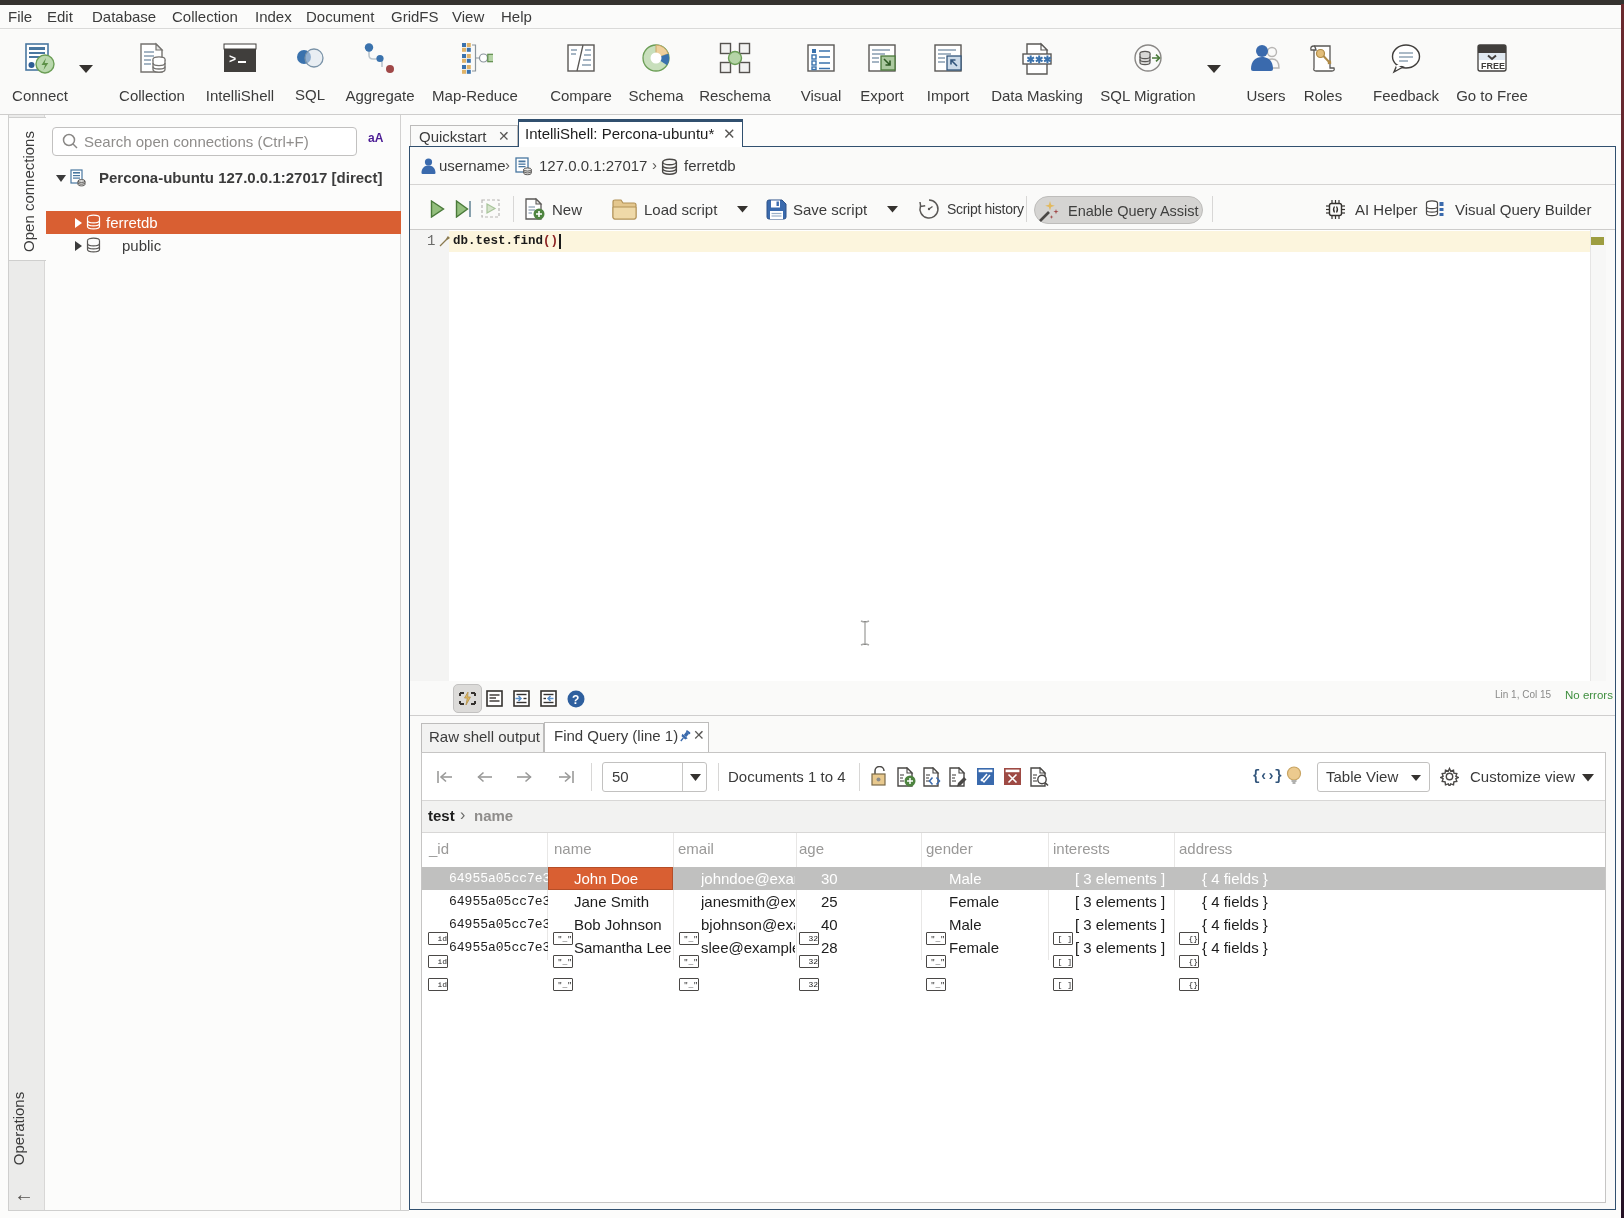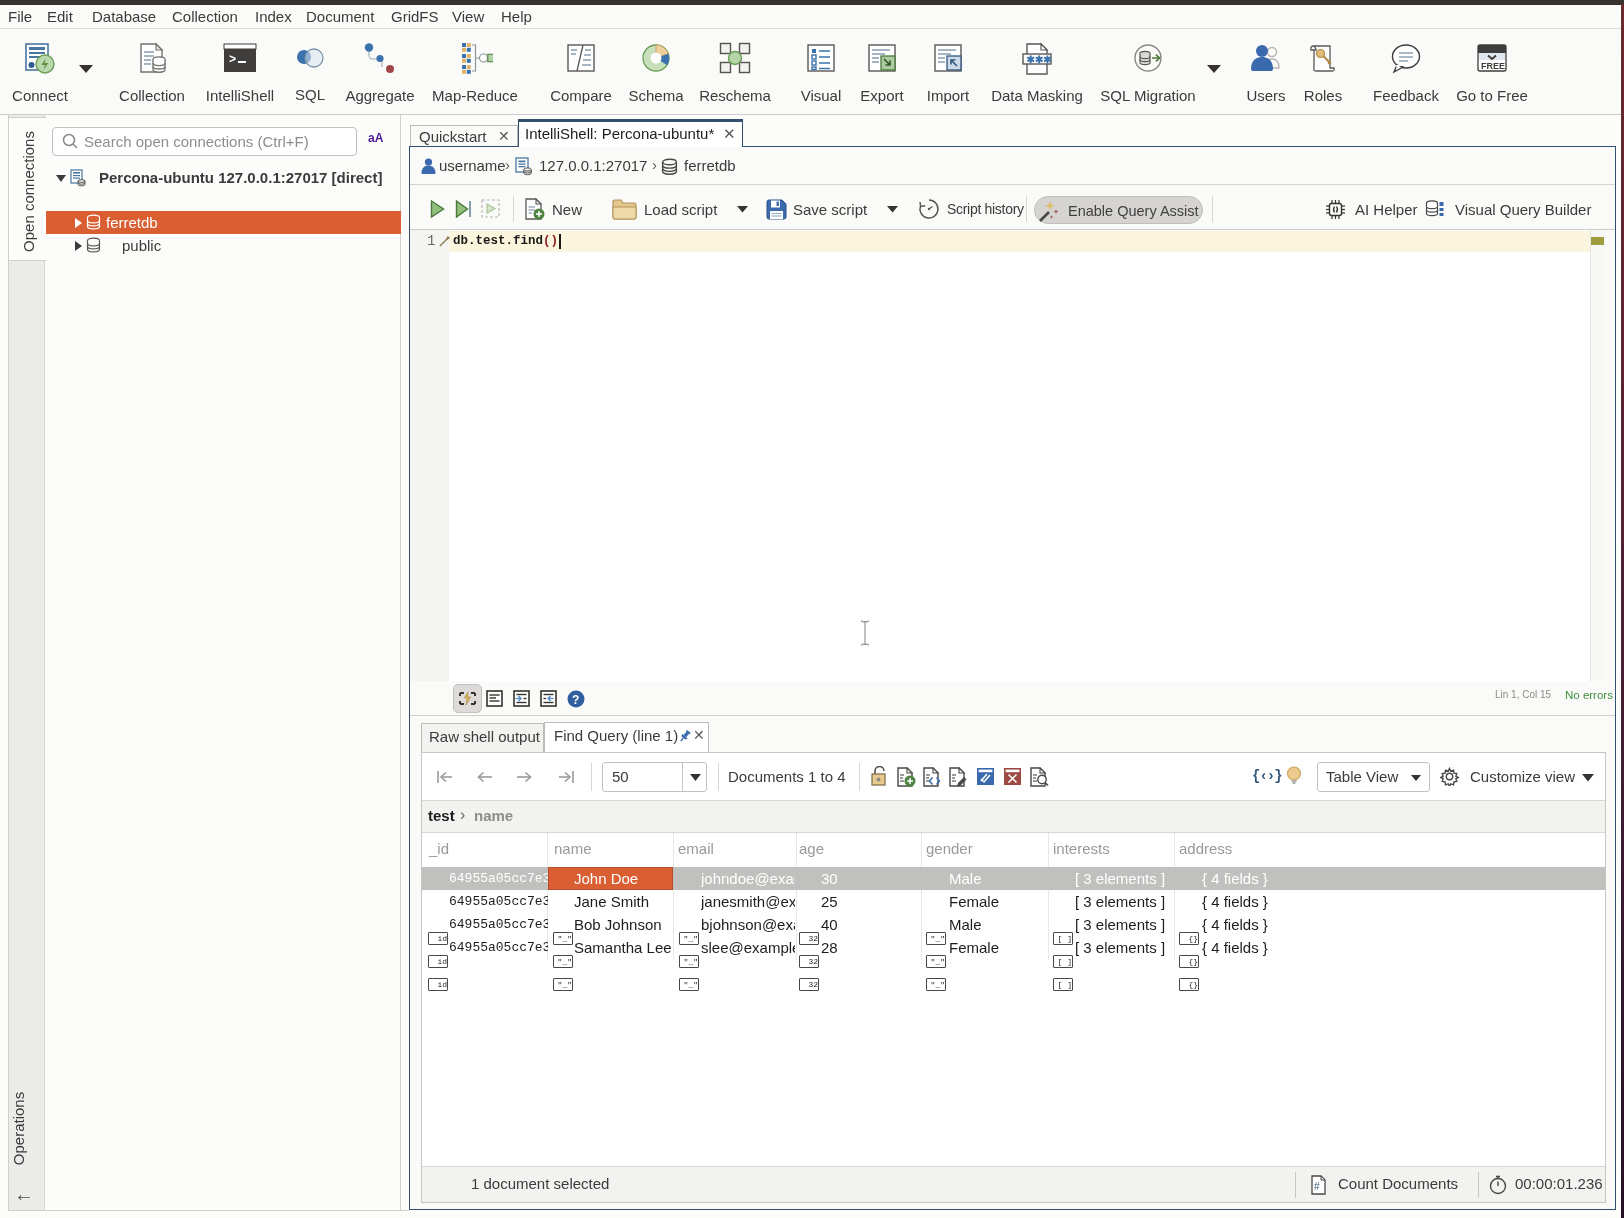--- a/index.html
+++ b/index.html
@@ -754,35 +754,17 @@
         <span class="cico" style="left:377px;">32</span>
           <span class="ctxt" style="left:399px;">28</span>
         <span class="cico" style="left:504px;">"_"</span>
           <span class="ctxt" style="left:527px;">Female</span>
         <span class="cico" style="left:631px;">[&nbsp;]</span>
           <span class="ctxt" style="left:653px;">[ 3 elements ]</span>
         <span class="cico" style="left:757px;">{}</span>
           <span class="ctxt" style="left:780px;">{ 4 fields }</span>
       </div>
 
-      <div class="abs" style="left:0;top:413px;width:1183px;height:36px;background:#f2f2f1;border-top:1px solid #d8d7d6;">
-        <span style="position:absolute;left:49px;top:8px;font-size:15px;">1 document selected</span>
-        <div class="abs" style="left:873px;top:5px;width:1px;height:26px;background:#c8c7c6;"></div>
-        <svg width="17" height="20" style="position:absolute;left:888px;top:8px;" viewBox="0 0 17 20">
-          <path d="M2 1 h9 l4 4 v14 h-13 z" fill="#fff" stroke="#4a4846" stroke-width="1.3"></path>
-          <path d="M11 1 v4 h4 z" fill="#e8e8e6" stroke="#4a4846" stroke-width="1"></path>
-          <text x="4" y="15" font-size="10" fill="#33567c" font-family="Liberation Sans, sans-serif">#</text>
-        </svg>
-        <span style="position:absolute;left:916px;top:8px;font-size:15px;">Count Documents</span>
-        <div class="abs" style="left:1056px;top:5px;width:1px;height:26px;background:#c8c7c6;"></div>
-        <svg width="18" height="20" style="position:absolute;left:1067px;top:8px;" viewBox="0 0 18 20">
-          <circle cx="9" cy="11" r="7.5" fill="none" stroke="#4a4846" stroke-width="1.4"></circle>
-          <line x1="9" y1="11" x2="9" y2="6.5" stroke="#4a4846" stroke-width="1.4"></line>
-          <line x1="7" y1="1.5" x2="11" y2="1.5" stroke="#4a4846" stroke-width="1.6"></line>
-          <line x1="9" y1="1.5" x2="9" y2="3.5" stroke="#4a4846" stroke-width="1.4"></line>
-        </svg>
-        <span style="position:absolute;left:1093px;top:8px;font-size:15px;">00:00:01.236</span>
-      </div>
     </div>
   </div>
 </div>
 <div class="abs" style="left:8px; top:1210px; width:401px; height:1px; background:#cfcfce;"></div>
 <div id="rightedge" class="abs" style="left:1621px; top:4px; width:3px; height:1214px; background:linear-gradient(#6b2a2e,#5d2334 30%,#3a1c33 70%,#241024);"></div>
 
 </body></html>

